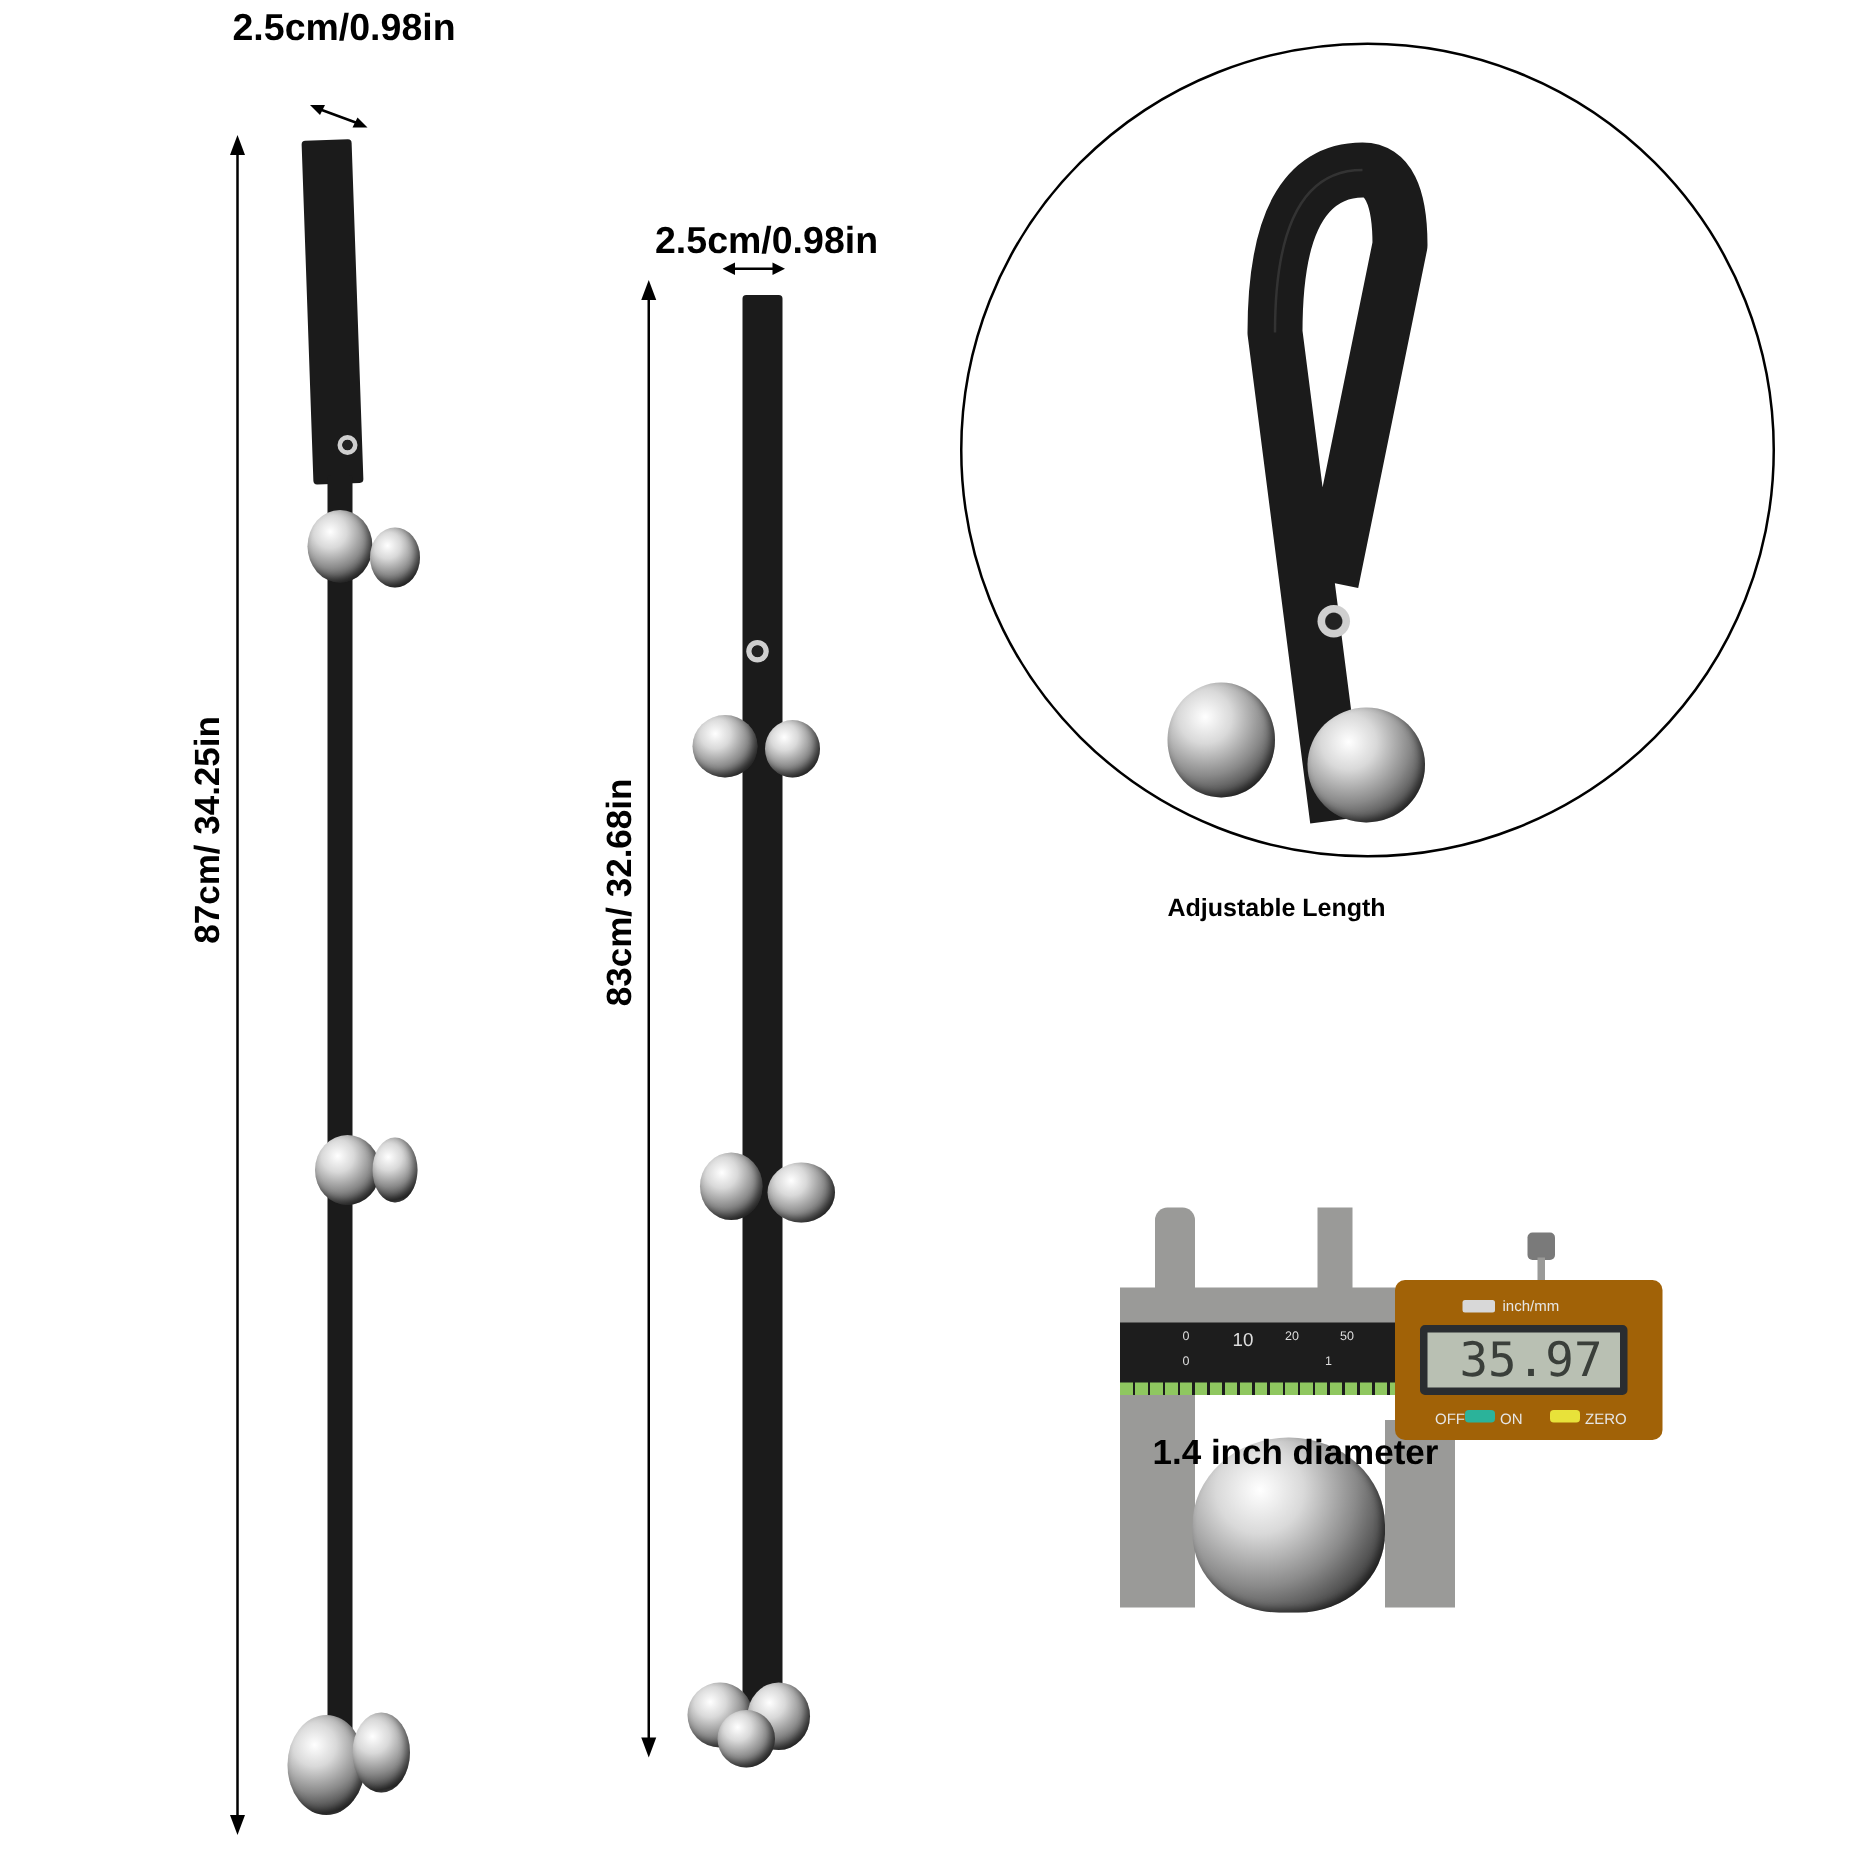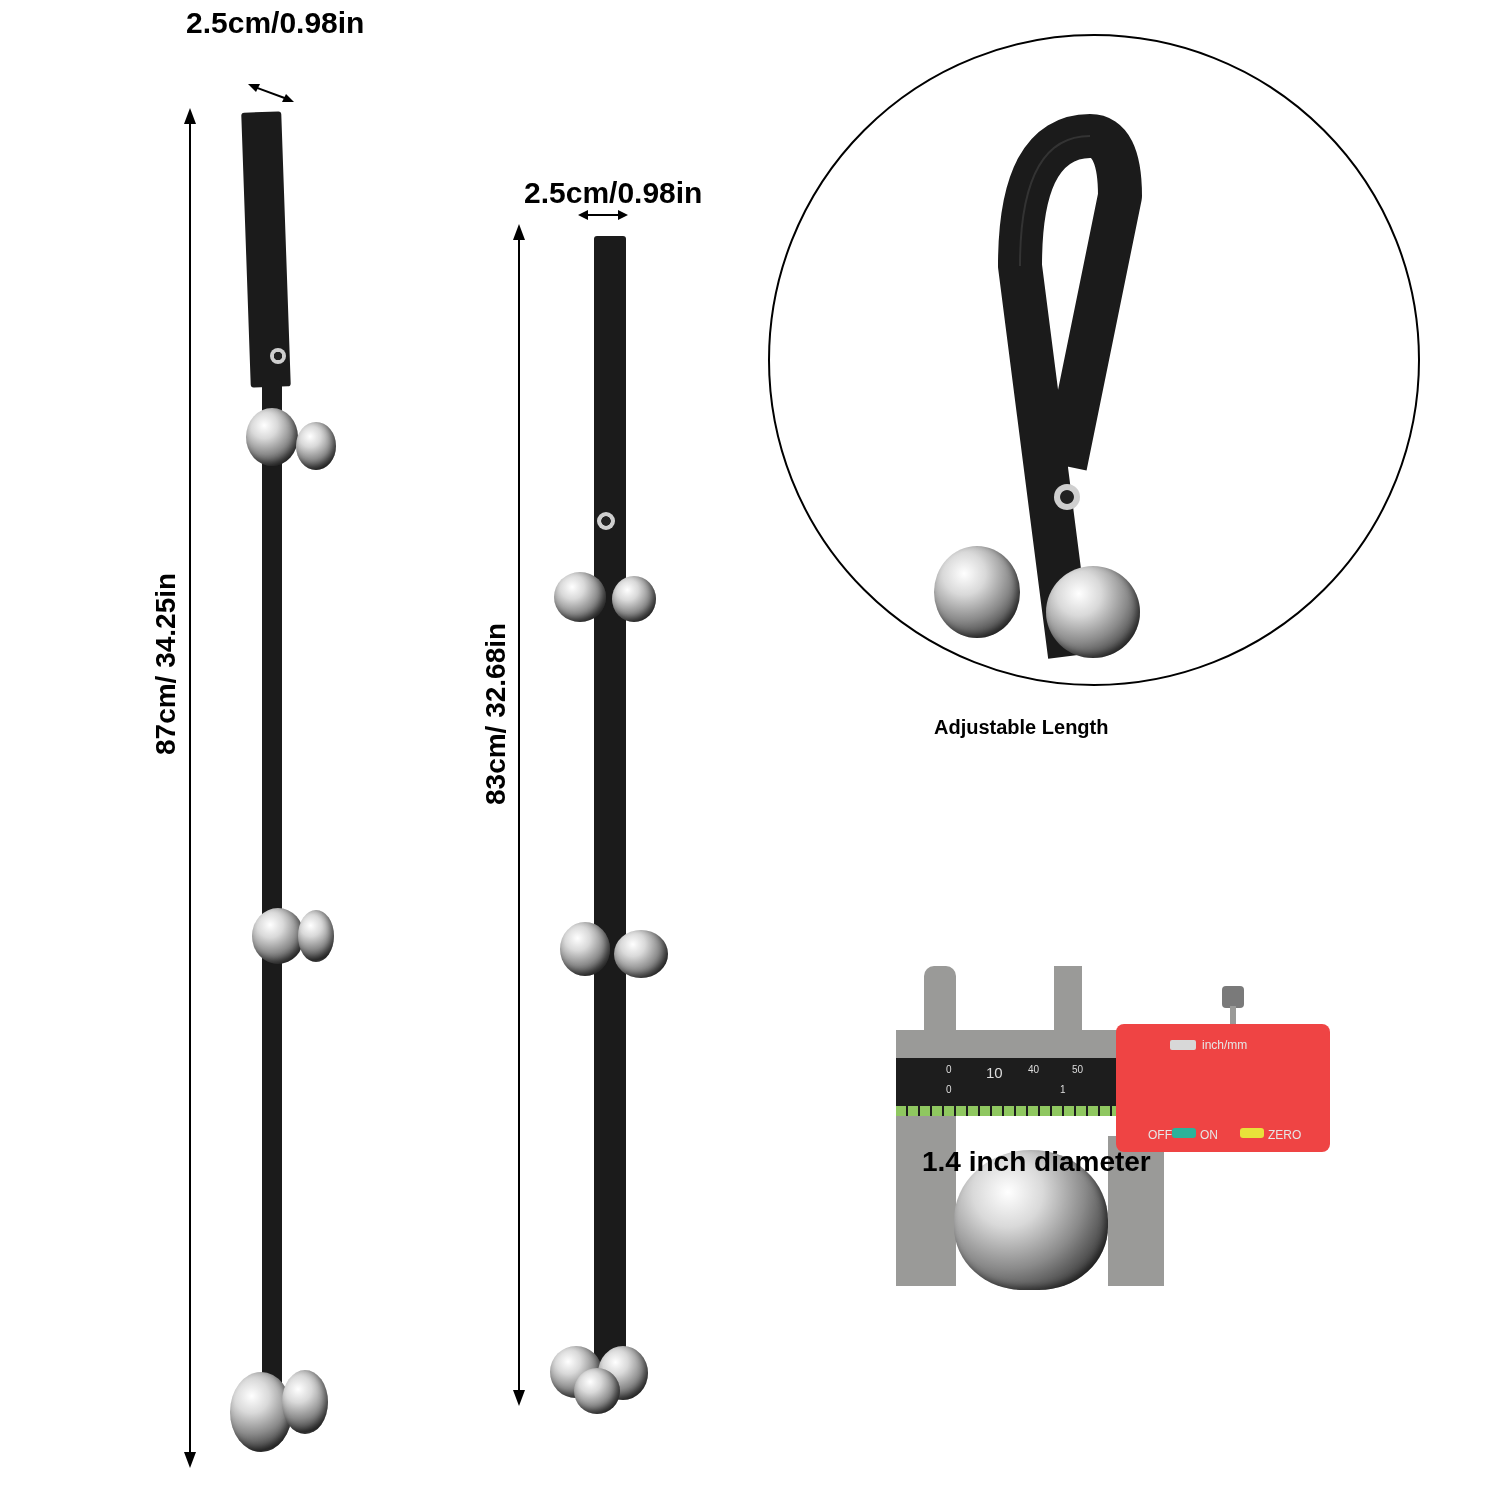--- a/index.html
+++ b/index.html
@@ -17,21 +17,21 @@
   .strap { position:absolute; background:#1b1b1b; border-radius:3px; }
   .bell { position:absolute; border-radius:50%;
           background: radial-gradient(circle at 35% 30%, #ffffff 0%, #d9d9d9 25%, #8a8a8a 55%, #3b3b3b 80%, #cfcfcf 100%);
           box-shadow: inset -3px -3px 6px rgba(0,0,0,0.45); }
   .grommet { position:absolute; border-radius:50%;
           background: radial-gradient(circle, #222 0 35%, #cfcfcf 40% 70%, #888 100%); }
   .circle-frame { position:absolute; left:768px; top:34px; width:648px; height:648px;
           border:2px solid #000; border-radius:50%; overflow:hidden; background:#fff; }
   .caliper-bar { position:absolute; background:#9a9a98; }
   .scale { position:absolute; background:#1d1d1d; }
-  .lcd-body { position:absolute; background:#ef4444; border-radius:8px; }
+  .lcd-body { position:absolute; background:#a16207; border-radius:8px; }
   .lcd { position:absolute; background:#b9c0b3; border:6px solid #2a2d30; border-radius:4px;
          font-family:"DejaVu Sans Mono", monospace; color:#3a3f3a; font-size:38px;
          display:flex; align-items:center; justify-content:flex-end; padding-right:14px; box-sizing:border-box; }
   .btn-label { position:absolute; color:#e6e6e6; font-size:12px; font-family:"Liberation Sans", sans-serif; }
 </style>
 </head>
 <body>
 
 <div data-name="long-strap-product">
   <div class="abs lbl" style="left:186px; top:6px;" data-name="long-strap-width-label">2.5cm/0.98in</div>
@@ -104,30 +104,31 @@
 
   <div class="caliper-bar" style="left:924px; top:966px; width:32px; height:80px; border-radius:10px 10px 0 0;" data-name="caliper-jaw-upper-left"></div>
   <div class="caliper-bar" style="left:1054px; top:966px; width:28px; height:80px;" data-name="caliper-jaw-upper-right"></div>
   <div class="caliper-bar" style="left:896px; top:1030px; width:230px; height:30px;" data-name="caliper-beam"></div>
   <div class="caliper-bar" style="left:896px; top:1116px; width:60px; height:170px;" data-name="caliper-jaw-lower-left"></div>
   <div class="caliper-bar" style="left:1108px; top:1136px; width:56px; height:150px;" data-name="caliper-jaw-lower-right"></div>
 
   <div class="scale" style="left:896px; top:1058px; width:232px; height:58px;" data-name="caliper-scale">
     <div style="position:absolute; left:50px; top:6px; color:#ddd; font-size:10px;" data-name="scale-tick-label">0</div>
     <div style="position:absolute; left:90px; top:6px; color:#ddd; font-size:15px;" data-name="scale-tick-label">10</div>
-    <div style="position:absolute; left:132px; top:6px; color:#ddd; font-size:10px;" data-name="scale-tick-label">40</div>
+    <div style="position:absolute; left:132px; top:6px; color:#ddd; font-size:10px;" data-name="scale-tick-label">20</div>
     <div style="position:absolute; left:176px; top:6px; color:#ddd; font-size:10px;" data-name="scale-tick-label">50</div>
     <div style="position:absolute; left:50px; top:26px; color:#ddd; font-size:10px;" data-name="scale-tick-label">0</div>
     <div style="position:absolute; left:164px; top:26px; color:#ddd; font-size:10px;" data-name="scale-tick-label">1</div>
     <div style="position:absolute; left:0; bottom:0; width:232px; height:10px; background:repeating-linear-gradient(90deg,#8fc760 0 10px,#1d1d1d 10px 12px);" data-name="vernier-scale"></div>
   </div>
 
   <div class="lcd-body" style="left:1116px; top:1024px; width:214px; height:128px;" data-name="caliper-display-body">
     <div style="position:absolute; left:54px; top:16px; width:26px; height:10px; background:#d8d8d8; border-radius:2px;" data-name="unit-button"></div>
     <div class="btn-label" style="left:86px; top:14px;" data-name="unit-button-label">inch/mm</div>
+    <div class="lcd" style="left:20px; top:36px; width:166px; height:56px;" data-name="caliper-reading">35.97</div>
     <div class="btn-label" style="left:32px; top:104px;" data-name="off-label">OFF</div>
     <div style="position:absolute; left:56px; top:104px; width:24px; height:10px; background:#2bb39a; border-radius:3px;" data-name="on-off-button"></div>
     <div class="btn-label" style="left:84px; top:104px;" data-name="on-label">ON</div>
     <div style="position:absolute; left:124px; top:104px; width:24px; height:10px; background:#e8e23a; border-radius:3px;" data-name="zero-button"></div>
     <div class="btn-label" style="left:152px; top:104px;" data-name="zero-label">ZERO</div>
   </div>
   <div class="caliper-bar" style="left:1222px; top:986px; width:22px; height:22px; border-radius:4px; background:#7a7a7a;" data-name="thumb-screw-icon"></div>
   <div class="caliper-bar" style="left:1230px; top:1006px; width:6px; height:18px;" data-name="thumb-screw-stem"></div>
 
   <div class="bell" style="left:954px; top:1150px; width:154px; height:140px; border-radius:50% 50% 45% 45%;" data-name="measured-bell-icon"></div>

